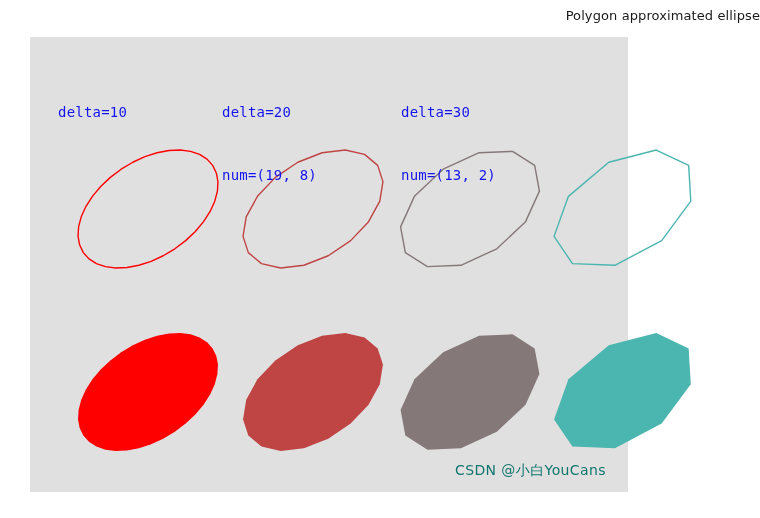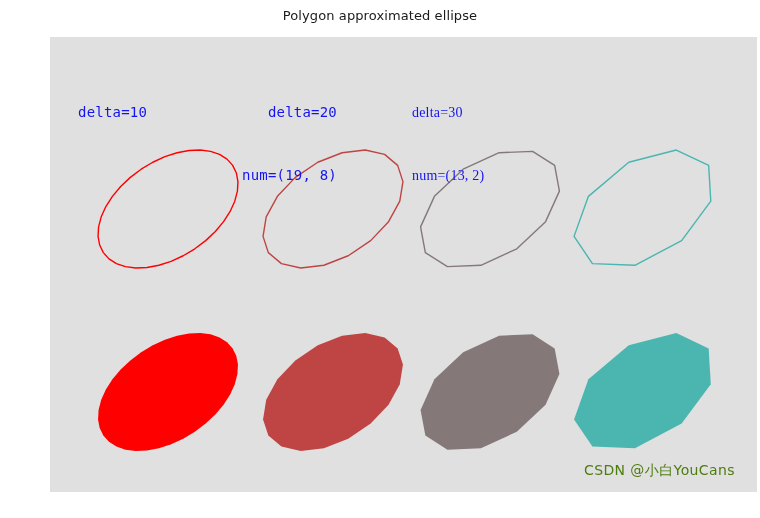--- a/index.html
+++ b/index.html
@@ -18,35 +18,34 @@
     position: relative;
     width: 760px;
     height: 518px;
     background: #ffffff;
   }
   #figure-title {
     position: absolute;
     left: 0;
     top: 8px;
     width: 760px;
-    text-align: center;
+    text-align: right;
     font-family: "DejaVu Sans", sans-serif;
     font-size: 13px;
     color: #1a1a1a;
     letter-spacing: 0.1px;
     white-space: nowrap;
   }
   #axes {
     position: absolute;
     left: 30px;
     top: 37px;
-    width: 707px;
+    width: 598px;
     height: 455px;
     background: #e0e0e0;
-    margin-left: 20px;
   }
   #axes-canvas {
     position: absolute;
     left: 0;
     top: 0;
     width: 701px;
     height: 455px;
     display: block;
   }
   .col-label {
@@ -60,21 +59,21 @@
   }
   .col-label .lbl-line {
     display: block;
   }
   #watermark {
     position: absolute;
     right: 22px;
     bottom: 12px;
     font-family: "DejaVu Sans", sans-serif;
     font-size: 14px;
-    color: #4d7c0f;
+    color: #0f766e;
     white-space: nowrap;
     letter-spacing: 0.4px;
   }
 </style>
 </head>
 <body>
 
 <div id="figure">
 
   <div id="figure-title">Polygon approximated ellipse</div>
@@ -88,26 +87,26 @@
         <path d="M 182.66 311.38 L 186.34 318.96 L 187.95 327.62 L 187.42 337.12 L 184.79 347.17 L 180.13 357.45 L 173.58 367.65 L 165.34 377.48 L 155.66 386.62 L 144.84 394.79 L 133.20 401.76 L 121.11 407.31 L 108.91 411.27 L 97.00 413.52 L 85.72 413.99 L 75.42 412.67 L 66.42 409.60 L 58.98 404.86 L 53.34 398.62 L 49.66 391.04 L 48.05 382.38 L 48.58 372.88 L 51.21 362.83 L 55.87 352.55 L 62.42 342.35 L 70.66 332.52 L 80.34 323.38 L 91.16 315.21 L 102.80 308.24 L 114.89 302.69 L 127.09 298.73 L 139.00 296.48 L 150.28 296.01 L 160.58 297.33 L 169.58 300.40 L 177.02 305.14 Z" fill="#ff0000" stroke="none"></path>
         <path d="M 347.66 311.38 L 352.95 327.62 L 349.79 347.17 L 338.58 367.65 L 320.66 386.62 L 298.20 401.76 L 273.91 411.27 L 250.72 413.99 L 231.42 409.60 L 218.34 398.62 L 213.05 382.38 L 216.21 362.83 L 227.42 342.35 L 245.34 323.38 L 267.80 308.24 L 292.09 298.73 L 315.28 296.01 L 334.58 300.40 Z" fill="#bf4444" stroke="none"></path>
         <path d="M 504.66 311.38 L 509.42 337.12 L 495.58 367.65 L 466.84 394.79 L 430.91 411.27 L 397.42 412.67 L 375.34 398.62 L 370.58 372.88 L 384.42 342.35 L 413.16 315.21 L 449.09 298.73 L 482.58 297.33 Z" fill="#857878" stroke="none"></path>
         <path d="M 658.66 311.38 L 660.79 347.17 L 631.66 386.62 L 584.91 411.27 L 542.42 409.60 L 524.05 382.38 L 538.42 342.35 L 578.80 308.24 L 626.28 296.01 Z" fill="#4bb5b0" stroke="none"></path>
       </svg>
 
     <div class="col-label" style="left:28px; top:23px;">
       <span class="lbl-line">delta=10</span>
     </div>
 
-    <div class="col-label" style="left:192px; top:23px;text-align:right;">
+    <div class="col-label" style="left:192px; top:23px;">
       <span class="lbl-line">delta=20</span>
       <span class="lbl-line">num=(19, 8)</span>
     </div>
 
-    <div class="col-label" style="left:362px; top:23px;font-family:Liberation Serif, serif;">
+    <div class="col-label" style="left:371px; top:23px;">
       <span class="lbl-line">delta=30</span>
       <span class="lbl-line">num=(13, 2)</span>
     </div>
 
 
     <div id="watermark">CSDN @小白YouCans</div>
   </div>
 
 </div>
 

